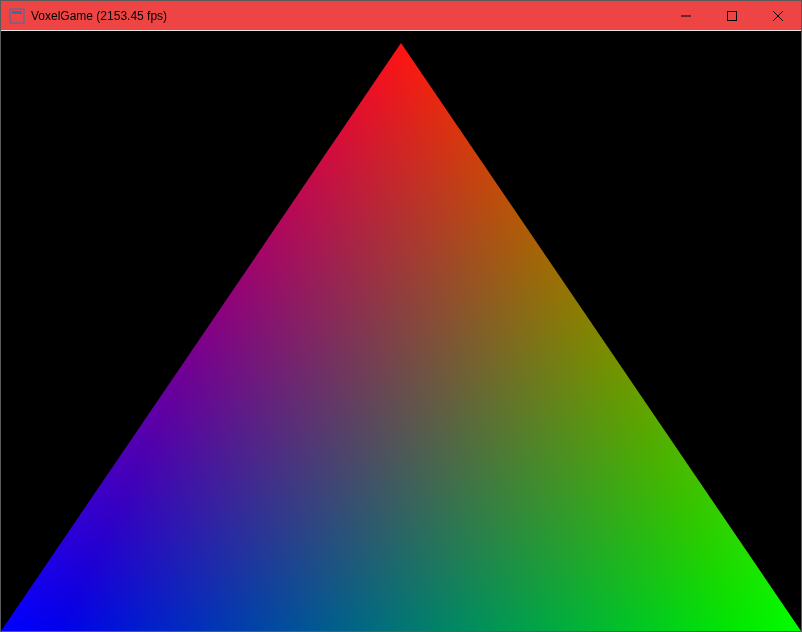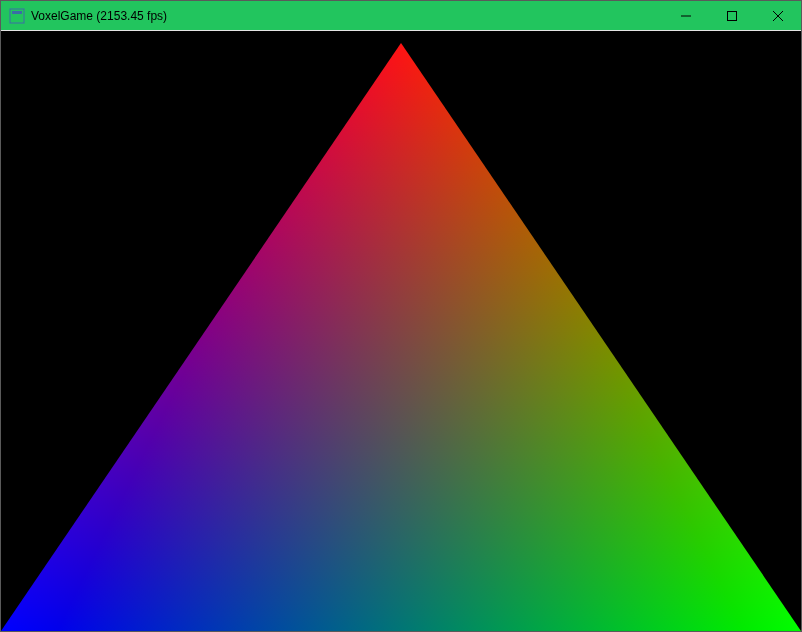--- a/index.html
+++ b/index.html
@@ -10,21 +10,21 @@
     body {
       width: 802px;
       height: 632px;
       font-family: "Segoe UI", Tahoma, sans-serif;
       background: #fff;
       overflow: hidden;
       border: 1px solid #5a5a5a;
     }
     .titlebar {
       height: 30px;
-      background: #22c55e;
+      background: #ef4444;
       display: flex;
       align-items: center;
       border-bottom: 1px solid #e5e5e5;
     }
     .titlebar-icon {
       width: 16px;
       height: 16px;
       margin-left: 8px;
       margin-right: 6px;
       display: flex;

